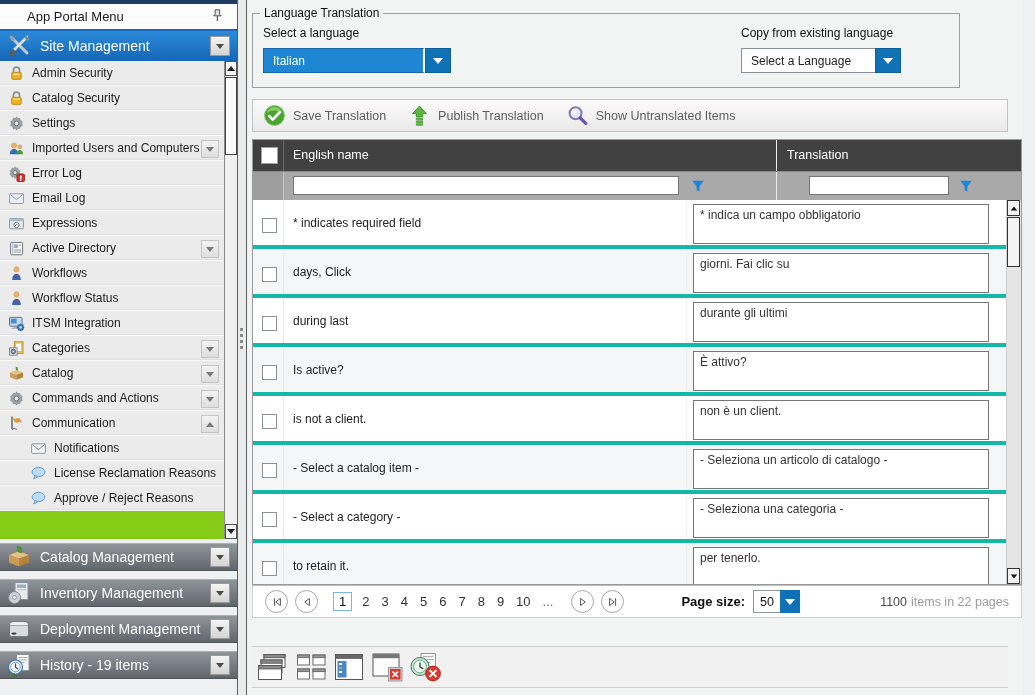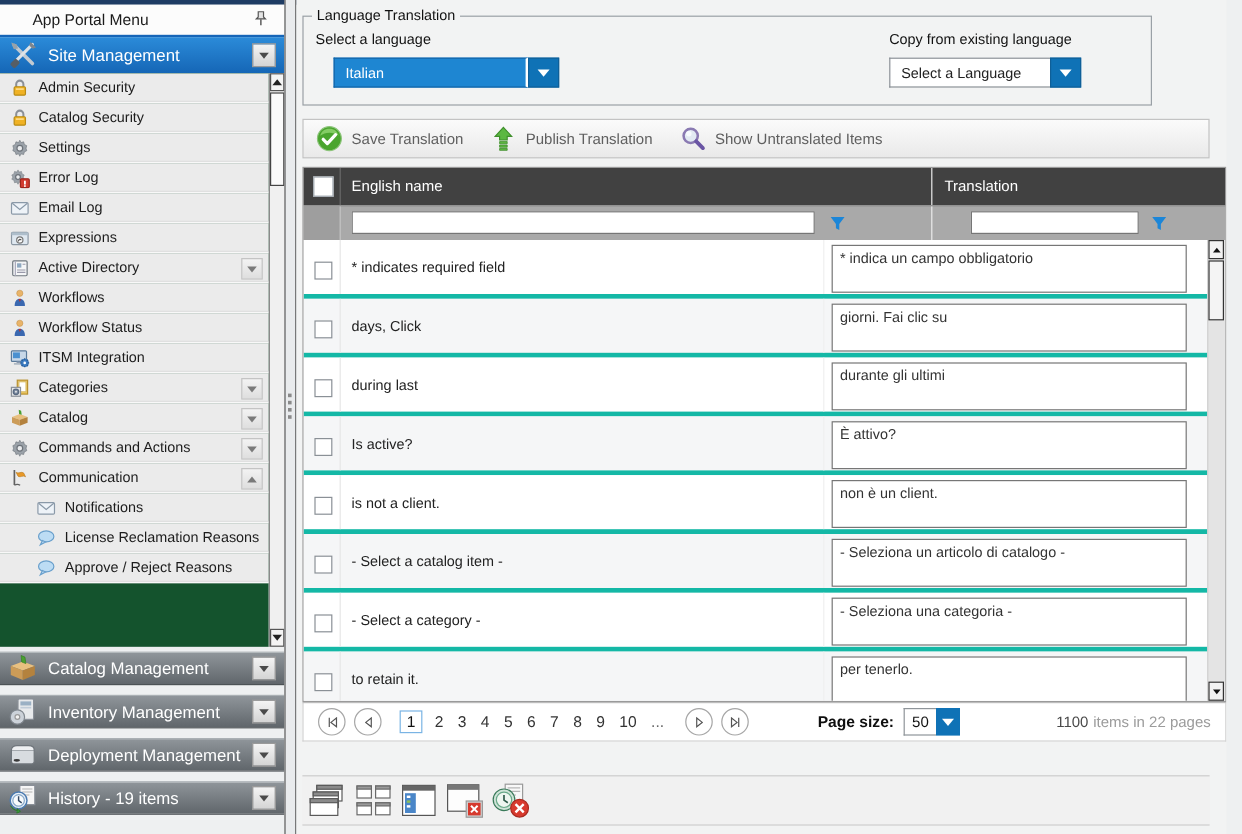--- a/index.html
+++ b/index.html
@@ -13,21 +13,21 @@
 
   
   #sidebar{position:absolute;left:0;top:4px;width:237px;height:691px;background:#eef0f1;}
   .sb-title{height:25px;background:#fcfcfc;border-bottom:2px solid #1565b8;display:flex;align-items:center;padding:0 27px;font-size:13px;color:#1a1a1a;position:relative;}
   .sb-title .pin{position:absolute;right:12px;top:4px;width:15px;height:15px;}
   .sb-header{height:30px;display:flex;align-items:center;padding-left:6px;position:relative;color:#fff;font-size:14px;}
   .sb-header.blue{background:linear-gradient(180deg,#2b8bd9,#1566b6);}
   .sb-header.gray{background:linear-gradient(180deg,#8f959a,#60666b);border-top:1px solid #aab0b4;border-bottom:1px solid #4c5255;height:26px;}
   .sb-header .hd-icon{width:26px;height:26px;margin-right:8px;flex:none;}
   .hd-dd{position:absolute;right:7px;top:50%;transform:translateY(-50%);width:18px;height:18px;background:linear-gradient(#f4f4f4,#d4d4d4);border:1px solid #9a9a9a;display:flex;align-items:center;justify-content:center;}
-  .sb-items{width:224px;height:478px;overflow:hidden;position:relative;background:#14532d;}
+  .sb-items{width:224px;height:478px;overflow:hidden;position:relative;background:#84cc16;}
   .sb-item{height:24px;border-bottom:1px solid #f8f8f8;box-shadow:inset 0 -1px 0 #e0e0e0;display:flex;align-items:center;padding-left:8px;position:relative;background:#ebebeb;}
   .sb-item.indent{padding-left:30px;}
   .sb-item-icon{width:17px;height:17px;margin-right:7px;flex:none;}
   .sb-item-label{font-size:12px;color:#1c1c1c;white-space:nowrap;}
   .sb-item-dd{position:absolute;right:5px;top:4px;width:16px;height:16px;background:linear-gradient(#f3f3f3,#dedede);border:1px solid #c4c4c4;display:flex;align-items:center;justify-content:center;}
   .sb-scroll{position:absolute;left:224px;top:57px;width:13px;height:478px;background:#f0f0f0;border-left:1px solid #8a8a8a;}
   .sb-scroll .arr{position:absolute;left:0;width:12px;height:15px;background:#f4f4f4;border:1px solid #555;box-sizing:border-box;display:flex;align-items:center;justify-content:center;}
   .sb-scroll .arr.up{top:0;}
   .sb-scroll .arr.down{bottom:0;}
   .sb-scroll .thumb{position:absolute;left:0;top:16px;width:12px;height:78px;background:#fafafa;border:1px solid #444;box-sizing:border-box;}
@@ -46,21 +46,21 @@
 
   
   #main{position:absolute;left:247px;top:0;width:788px;height:695px;background:#f2f3f3;}
   #main .right-gap{position:absolute;left:775px;top:0;width:13px;height:695px;background:#eef0f1;}
 
   fieldset.lang{position:absolute;left:5px;top:6px;width:706px;height:80px;border:1px solid #9aa0a6;margin:0;padding:0;background:transparent;}
   fieldset.lang legend{margin-left:7px;padding:0 4px;font-size:12px;color:#111;}
   .f-label{position:absolute;font-size:12px;color:#111;}
   .lbl1{left:10px;top:6px;} .lbl2{left:488px;top:6px;}
   .dd{position:absolute;display:flex;height:25px;box-sizing:border-box;}
-  .dd1{left:25px;top:28px;width:188px;}
+  .dd1{left:10px;top:28px;width:188px;}
   .dd2{left:488px;top:28px;width:160px;}
   .dd-value{flex:1;font-size:12px;display:flex;align-items:center;padding-left:9px;box-sizing:border-box;}
   .dd1 .dd-value{background:#1e86d2;color:#fff;border:1px solid #1565a8;border-right:2px solid #fff;}
   .dd2 .dd-value{background:#fff;color:#222;border:1px solid #8a9096;border-right:none;}
   .dd-btn{width:26px;background:#0f72b6;border:1px solid #0f5f98;display:flex;align-items:center;justify-content:center;box-sizing:border-box;}
 
   .toolbar{position:absolute;left:5px;top:99px;width:756px;height:33px;background:linear-gradient(#fbfbfb,#e9e9e9);border:1px solid #c3c3c3;box-sizing:border-box;display:flex;align-items:center;padding-left:10px;}
   .tool{display:flex;align-items:center;gap:7px;margin-right:22px;cursor:default;}
   .tool .t-icon{width:23px;height:23px;}
   .tool .t-label{font-size:12.5px;color:#5f5f5f;}
@@ -178,20 +178,34 @@
     <span class="sb-item-icon">
           <svg viewBox="0 0 17 17">
             <path d="M8.5 1.8l1 2 2.2-.6.6 2.2 2 1-.6 2.1.6 2.1-2 1-.6 2.2-2.2-.6-1 2-1-2-2.2.6-.6-2.2-2-1 .6-2.1-.6-2.1 2-1 .6-2.2 2.2.6z" fill="#9ba2a9" stroke="#6d737a" stroke-width=".5"></path>
             <circle cx="8.5" cy="8.5" r="2.4" fill="#e9ebed" stroke="#6d737a"></circle>
           </svg>
         </span>
     <span class="sb-item-label">Settings</span>
 
   </div>
 
+  <div class="sb-item">
+    <span class="sb-item-icon">
+          <svg viewBox="0 0 17 17">
+            <circle cx="6" cy="5.6" r="2.7" fill="#e9b469" stroke="#bd8a42" stroke-width=".4"></circle>
+            <path d="M1.8 14.2c0-3.6 1.9-5.2 4.2-5.2s4.2 1.6 4.2 5.2z" fill="#3a6ab0"></path>
+            <circle cx="11.8" cy="6.8" r="2.3" fill="#d8a868"></circle>
+            <path d="M8.4 14.2c.3-3 1.7-4.2 3.4-4.2s3.1 1.2 3.4 4.2z" fill="#4a9a3a"></path>
+          </svg>
+        </span>
+    <span class="sb-item-label">Imported Users and Computers</span>
+    <span class="sb-item-dd">
+          <i class="tri-down"></i>
+        </span>
+  </div>
 
   <div class="sb-item">
     <span class="sb-item-icon">
           <svg viewBox="0 0 17 17">
             <path d="M7 1.6l.9 1.8 2-.5.5 2 1.8.9-.9 1.8.9 1.8-1.8.9-.5 2-2-.5-.9 1.8-.9-1.8-2 .5-.5-2-1.8-.9.9-1.8-.9-1.8 1.8-.9.5-2 2 .5z" fill="#9ba2a9" stroke="#6d737a" stroke-width=".4"></path>
             <circle cx="7" cy="7.6" r="2" fill="#e9ebed" stroke="#6d737a"></circle>
             <rect x="9" y="9" width="7.4" height="7.4" rx="1" fill="#d23b30" stroke="#9c261d"></rect>
             <rect x="12" y="10.6" width="1.5" height="3.2" fill="#fff"></rect>
             <rect x="12" y="14.4" width="1.5" height="1.3" fill="#fff"></rect>
           </svg>

